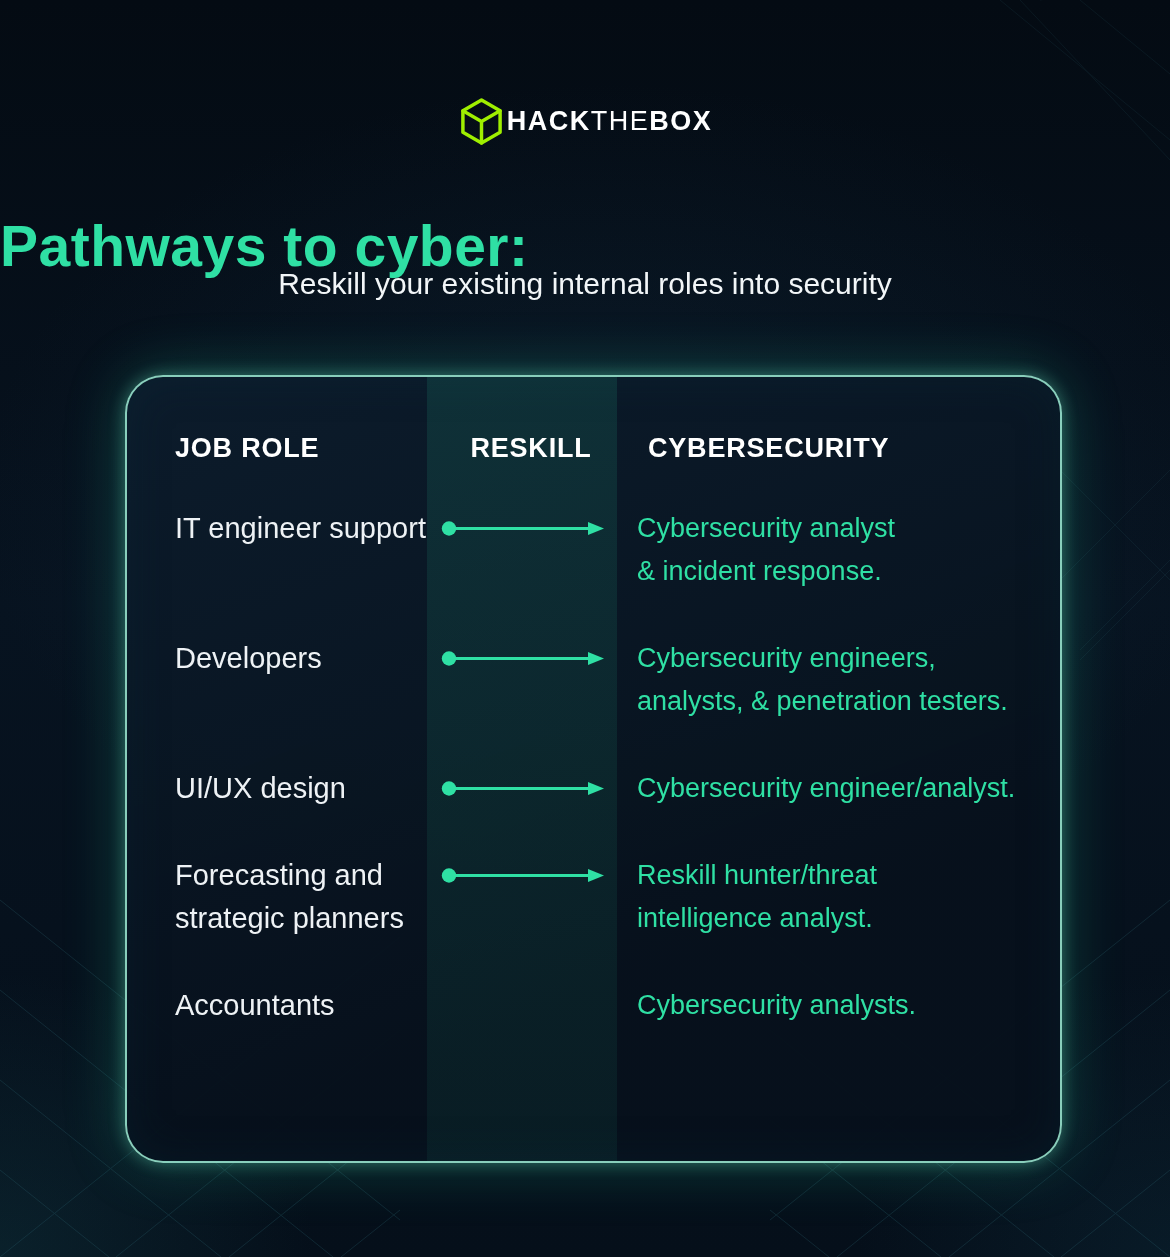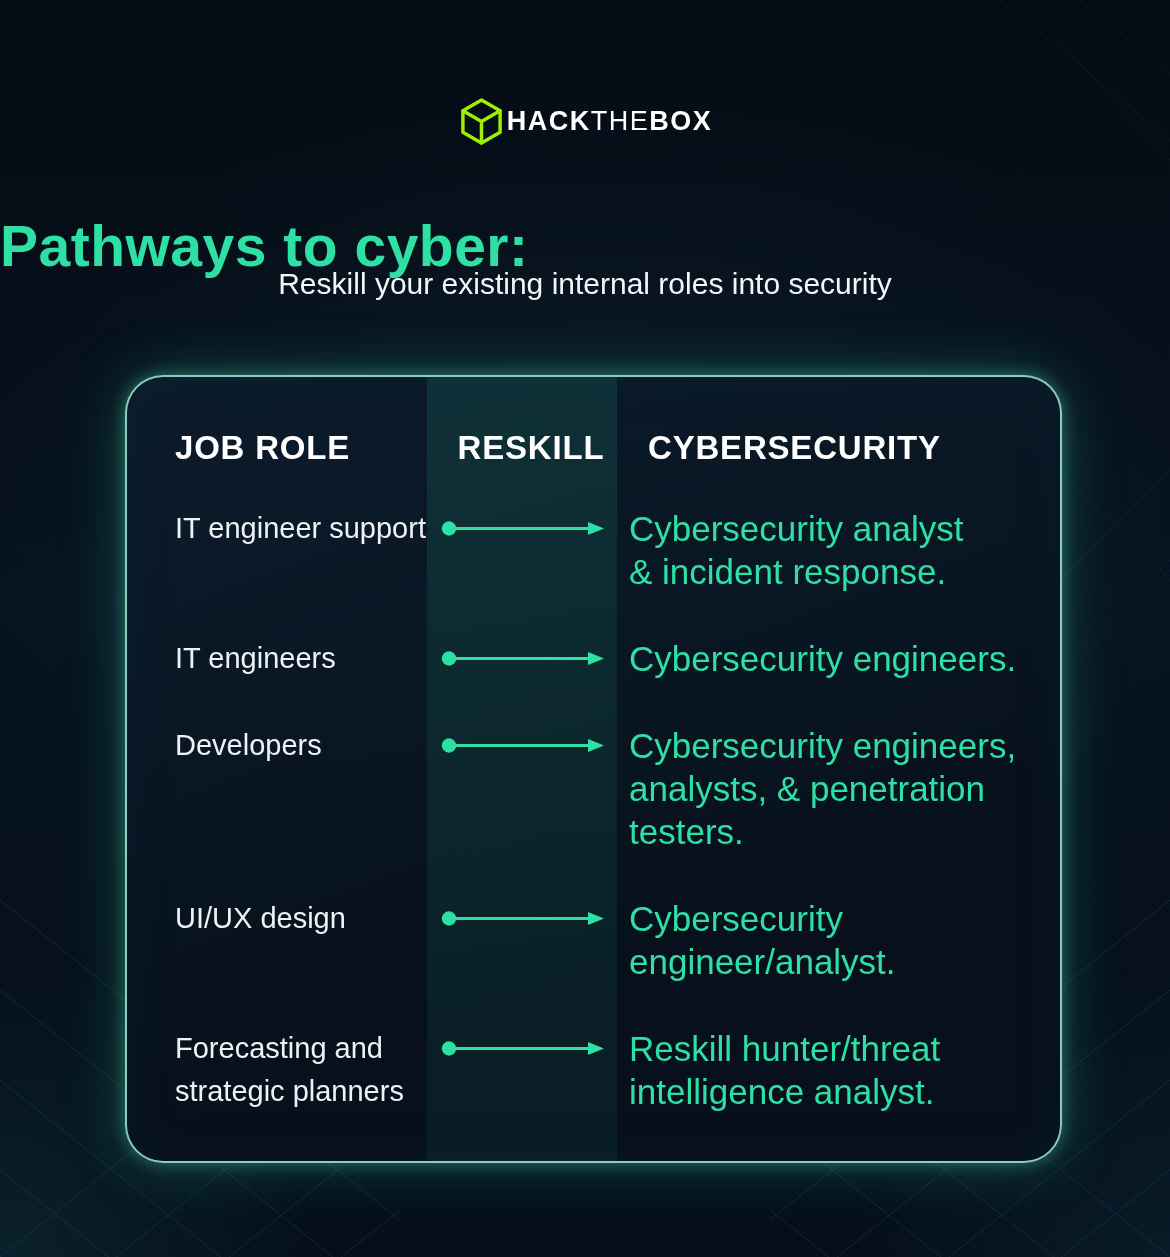--- a/index.html
+++ b/index.html
@@ -69,36 +69,36 @@
     position: relative;
     padding: 50px 36px 0 48px;
   }
   .trow {
     display: grid;
     grid-template-columns: 252px 190px auto;
     align-items: start;
   }
   .thead { margin-bottom: 38px; }
   .thead .th {
-    color: #ffffff; font-size: 33px; font-weight: 800; letter-spacing: 0.8px;
+    color: #ffffff; font-size: 27px; font-weight: 800; letter-spacing: 0.8px;
     line-height: 42px;
   }
   .th-reskill { text-align: center; margin-left: 18px; }
   .th-cyber { padding-left: 31px; }
 
   .trow.body-row { margin-bottom: 44px; }
   .job-cell {
     color: #eef2f5; font-size: 29px; line-height: 43px;
     white-space: pre-line;
   }
   .arrow-cell { padding-left: 14px; }
   .arrow-wrap { margin-top: 13px; }
   .cyber-cell {
-    color: #2fe0a4; font-size: 35px; line-height: 43px;
-    padding-left: 12px;
+    color: #2fe0a4; font-size: 27px; line-height: 43px;
+    padding-left: 20px;
     white-space: pre-line;
   }
 </style>
 </head>
 <body>
 
 <div class="page">
 
   <svg class="bg-grid" width="1170" height="1257" viewBox="0 0 1170 1257">
     <g stroke="#2f6b78" stroke-width="1" opacity="0.25" fill="none">
@@ -169,33 +169,20 @@
               <circle cx="8" cy="8.5" r="7.2" fill="#2fe0a4"></circle>
               <line x1="12" y1="8.5" x2="150" y2="8.5" stroke="#2fe0a4" stroke-width="3"></line>
               <path d="M147 2 L163 8.5 L147 15 Z" fill="#2fe0a4"></path>
             </svg>
           </div>
         </div>
         <div class="cyber-cell">Cybersecurity analyst
 &amp; incident response.</div>
       </div>
 
-      <div class="trow body-row">
-        <div class="job-cell">IT engineers</div>
-        <div class="arrow-cell">
-          <div class="arrow-wrap">
-            <svg width="166" height="17" viewBox="0 0 166 17" fill="none">
-              <circle cx="8" cy="8.5" r="7.2" fill="#2fe0a4"></circle>
-              <line x1="12" y1="8.5" x2="150" y2="8.5" stroke="#2fe0a4" stroke-width="3"></line>
-              <path d="M147 2 L163 8.5 L147 15 Z" fill="#2fe0a4"></path>
-            </svg>
-          </div>
-        </div>
-        <div class="cyber-cell">Cybersecurity engineers.</div>
-      </div>
 
       <div class="trow body-row">
         <div class="job-cell">Developers</div>
         <div class="arrow-cell">
           <div class="arrow-wrap">
             <svg width="166" height="17" viewBox="0 0 166 17" fill="none">
               <circle cx="8" cy="8.5" r="7.2" fill="#2fe0a4"></circle>
               <line x1="12" y1="8.5" x2="150" y2="8.5" stroke="#2fe0a4" stroke-width="3"></line>
               <path d="M147 2 L163 8.5 L147 15 Z" fill="#2fe0a4"></path>
             </svg>

